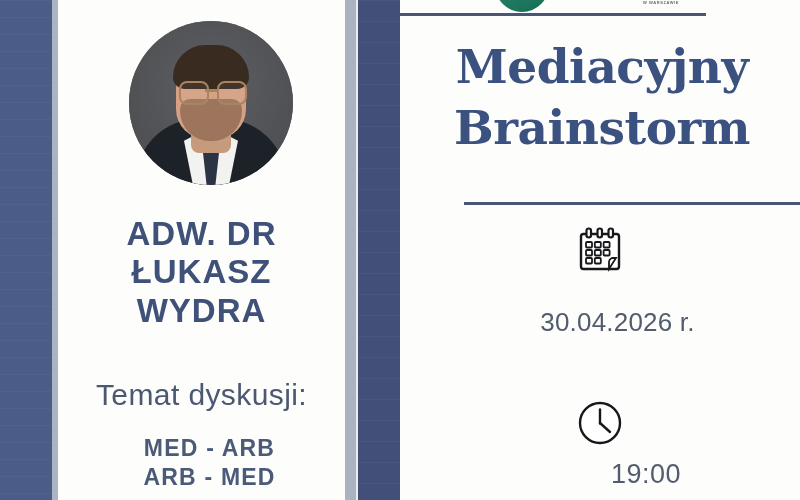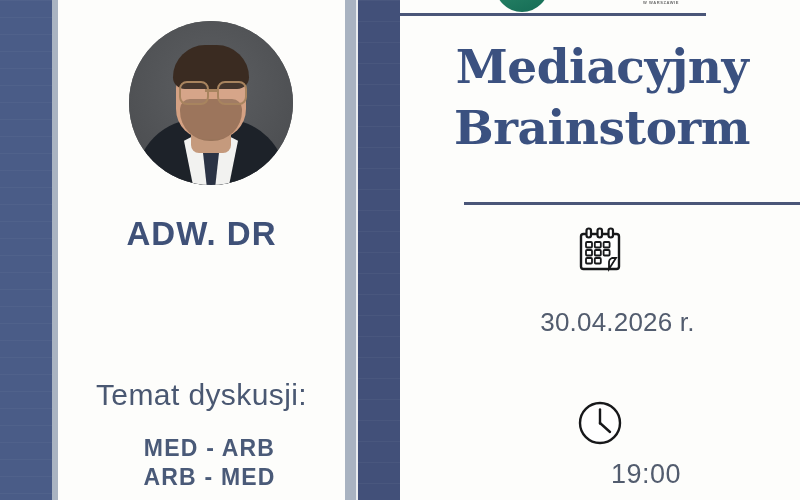--- a/index.html
+++ b/index.html
@@ -282,21 +282,22 @@
         <div class="av-beard"></div>
         <div class="av-hair"></div>
         <div class="av-glass l"></div>
         <div class="av-glass r"></div>
         <div class="av-bridge"></div>
       </div>
     </div>
 
     <div class="name">
       <span class="ln">ADW. DR</span><br>
-      <br>
+      <span class="ln">ŁUKASZ</span><br>
+      <span class="ln">WYDRA</span>
     </div>
 
     <div class="topic-label">Temat dyskusji:</div>
 
     <div class="topic-lines">
       <span>MED - ARB</span><br>
       <span>ARB - MED</span>
     </div>
   </div>
 

